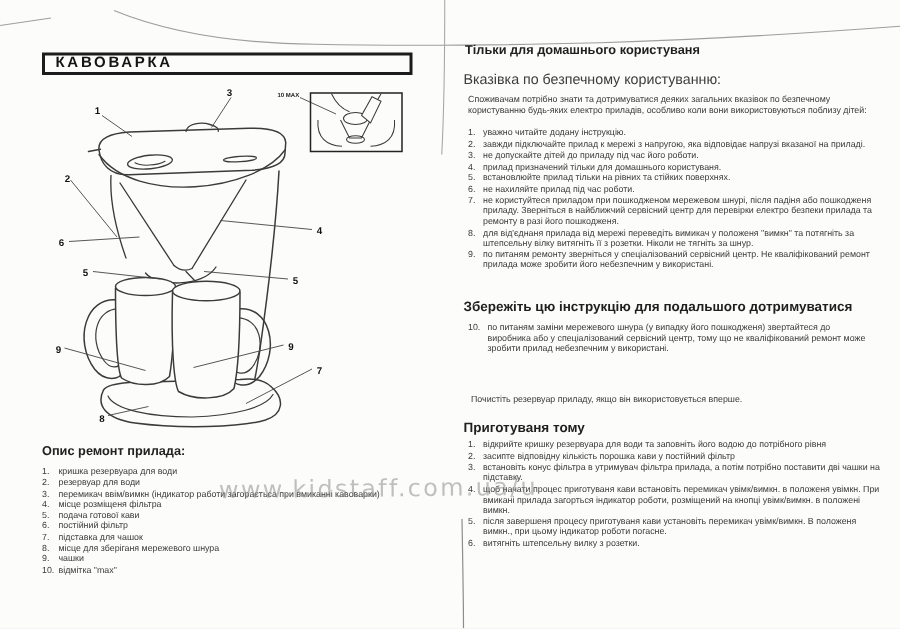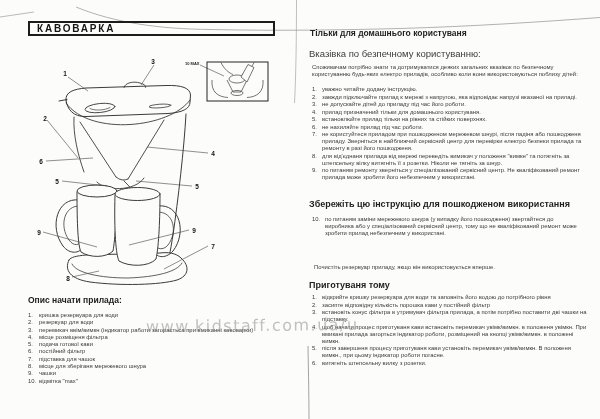--- a/index.html
+++ b/index.html
@@ -1,21 +1,21 @@
 <!DOCTYPE html>
 <html><head>
 <meta charset="utf-8">
 <style>
   html,body{margin:0;padding:0;}
   body{width:600px;height:419px;overflow:hidden;background:#e9e9e9;}
   .scan{position:relative;width:600px;height:419px;background:#fcfcfa;
         font-family:"Liberation Sans",sans-serif;color:#2e2e2e;}
   .abs{position:absolute;}
   
-  .title-box{left:28px;top:21px;width:243px;height:11px;border:2px solid #1c1c1c;
+  .title-box{left:28px;top:35px;width:243px;height:11px;border:2px solid #1c1c1c;
              display:flex;align-items:center;}
   .title-box span{font-weight:bold;font-size:10px;letter-spacing:1.8px;padding-left:7px;
                   color:#151515;transform:translateY(-0.5px);}
   .parts-heading{left:28px;top:295px;font-size:8.5px;font-weight:bold;color:#222;}
   .plist{left:28px;top:312px;width:272px;}
   .plist .li{position:relative;padding-left:11px;font-size:5.9px;line-height:7.3px;color:#3a3a3a;}
   .plist .ln{position:absolute;left:0;top:0;}
   
   .h1{left:310px;top:28px;font-size:8.5px;font-weight:bold;color:#1f1f1f;}
   .h2{left:309px;top:48px;font-size:9.5px;color:#3c3c3c;}
@@ -120,21 +120,21 @@
         <path d="M263,80 C264,92 257,97 247,97.5"></path>
         <path d="M227,80 L233,92 L241,92 L247,80"></path>
         <ellipse cx="237" cy="79" rx="8" ry="4"></ellipse>
         <path d="M241,77 L248,64.5 L254,67.5 L247,82 Z" fill="#fcfcfa"></path>
         <ellipse cx="237" cy="93" rx="6" ry="2.5"></ellipse>
       </g>
       <text x="185" y="64.5" font-size="4" font-weight="bold" fill="#222">10 MAX</text>
     </g>
   </svg>
 
-  <div class="abs parts-heading">Опис начати прилада:</div>
+  <div class="abs parts-heading">Опис ремонт прилада:</div>
   <div class="abs plist">
 
       <div class="li">
         <span class="ln">1.</span>
         <span>кришка резервуара для води</span>
       </div>
 
       <div class="li">
         <span class="ln">2.</span>
         <span>резервуар для води</span>
@@ -225,21 +225,21 @@
         <span class="ln">8.</span>
         <span>для від'єднаня прилада від мережі переведіть вимикач у положеня "вимкн" та потягніть за штепсельну вілку витягніть її з розетки. Ніколи не тягніть за шнур.</span>
       </div>
 
       <div class="li">
         <span class="ln">9.</span>
         <span>по питаням ремонту зверніться у спеціалізований сервісний центр. Не кваліфікований ремонт прилада може зробити його небезпечним у використані.</span>
       </div>
     </div>
 
-  <div class="abs h3" style="left:309px;top:199px;">Збережіть цю інструкцію для пошкодженом використання</div>
+  <div class="abs h3" style="left:309px;top:199px;">Збережіть цю інструкцію для подальшого дотримуватися</div>
   <div class="abs rlist wide" style="left:312px;top:216px;width:272px;">
 
       <div class="li">
         <span class="ln">10.</span>
         <span>по питаням заміни мережевого шнура (у випадку його пошкодженя) звертайтеся до виробника або у спеціалізований сервісний центр, тому що не кваліфікований ремонт може зробити прилад небезпечним у використані.</span>
       </div>
     </div>
 
   <div class="abs body-text" style="left:314px;top:264px;width:270px;">Почистіть резервуар приладу, якщо він використовується вперше.</div>
 

